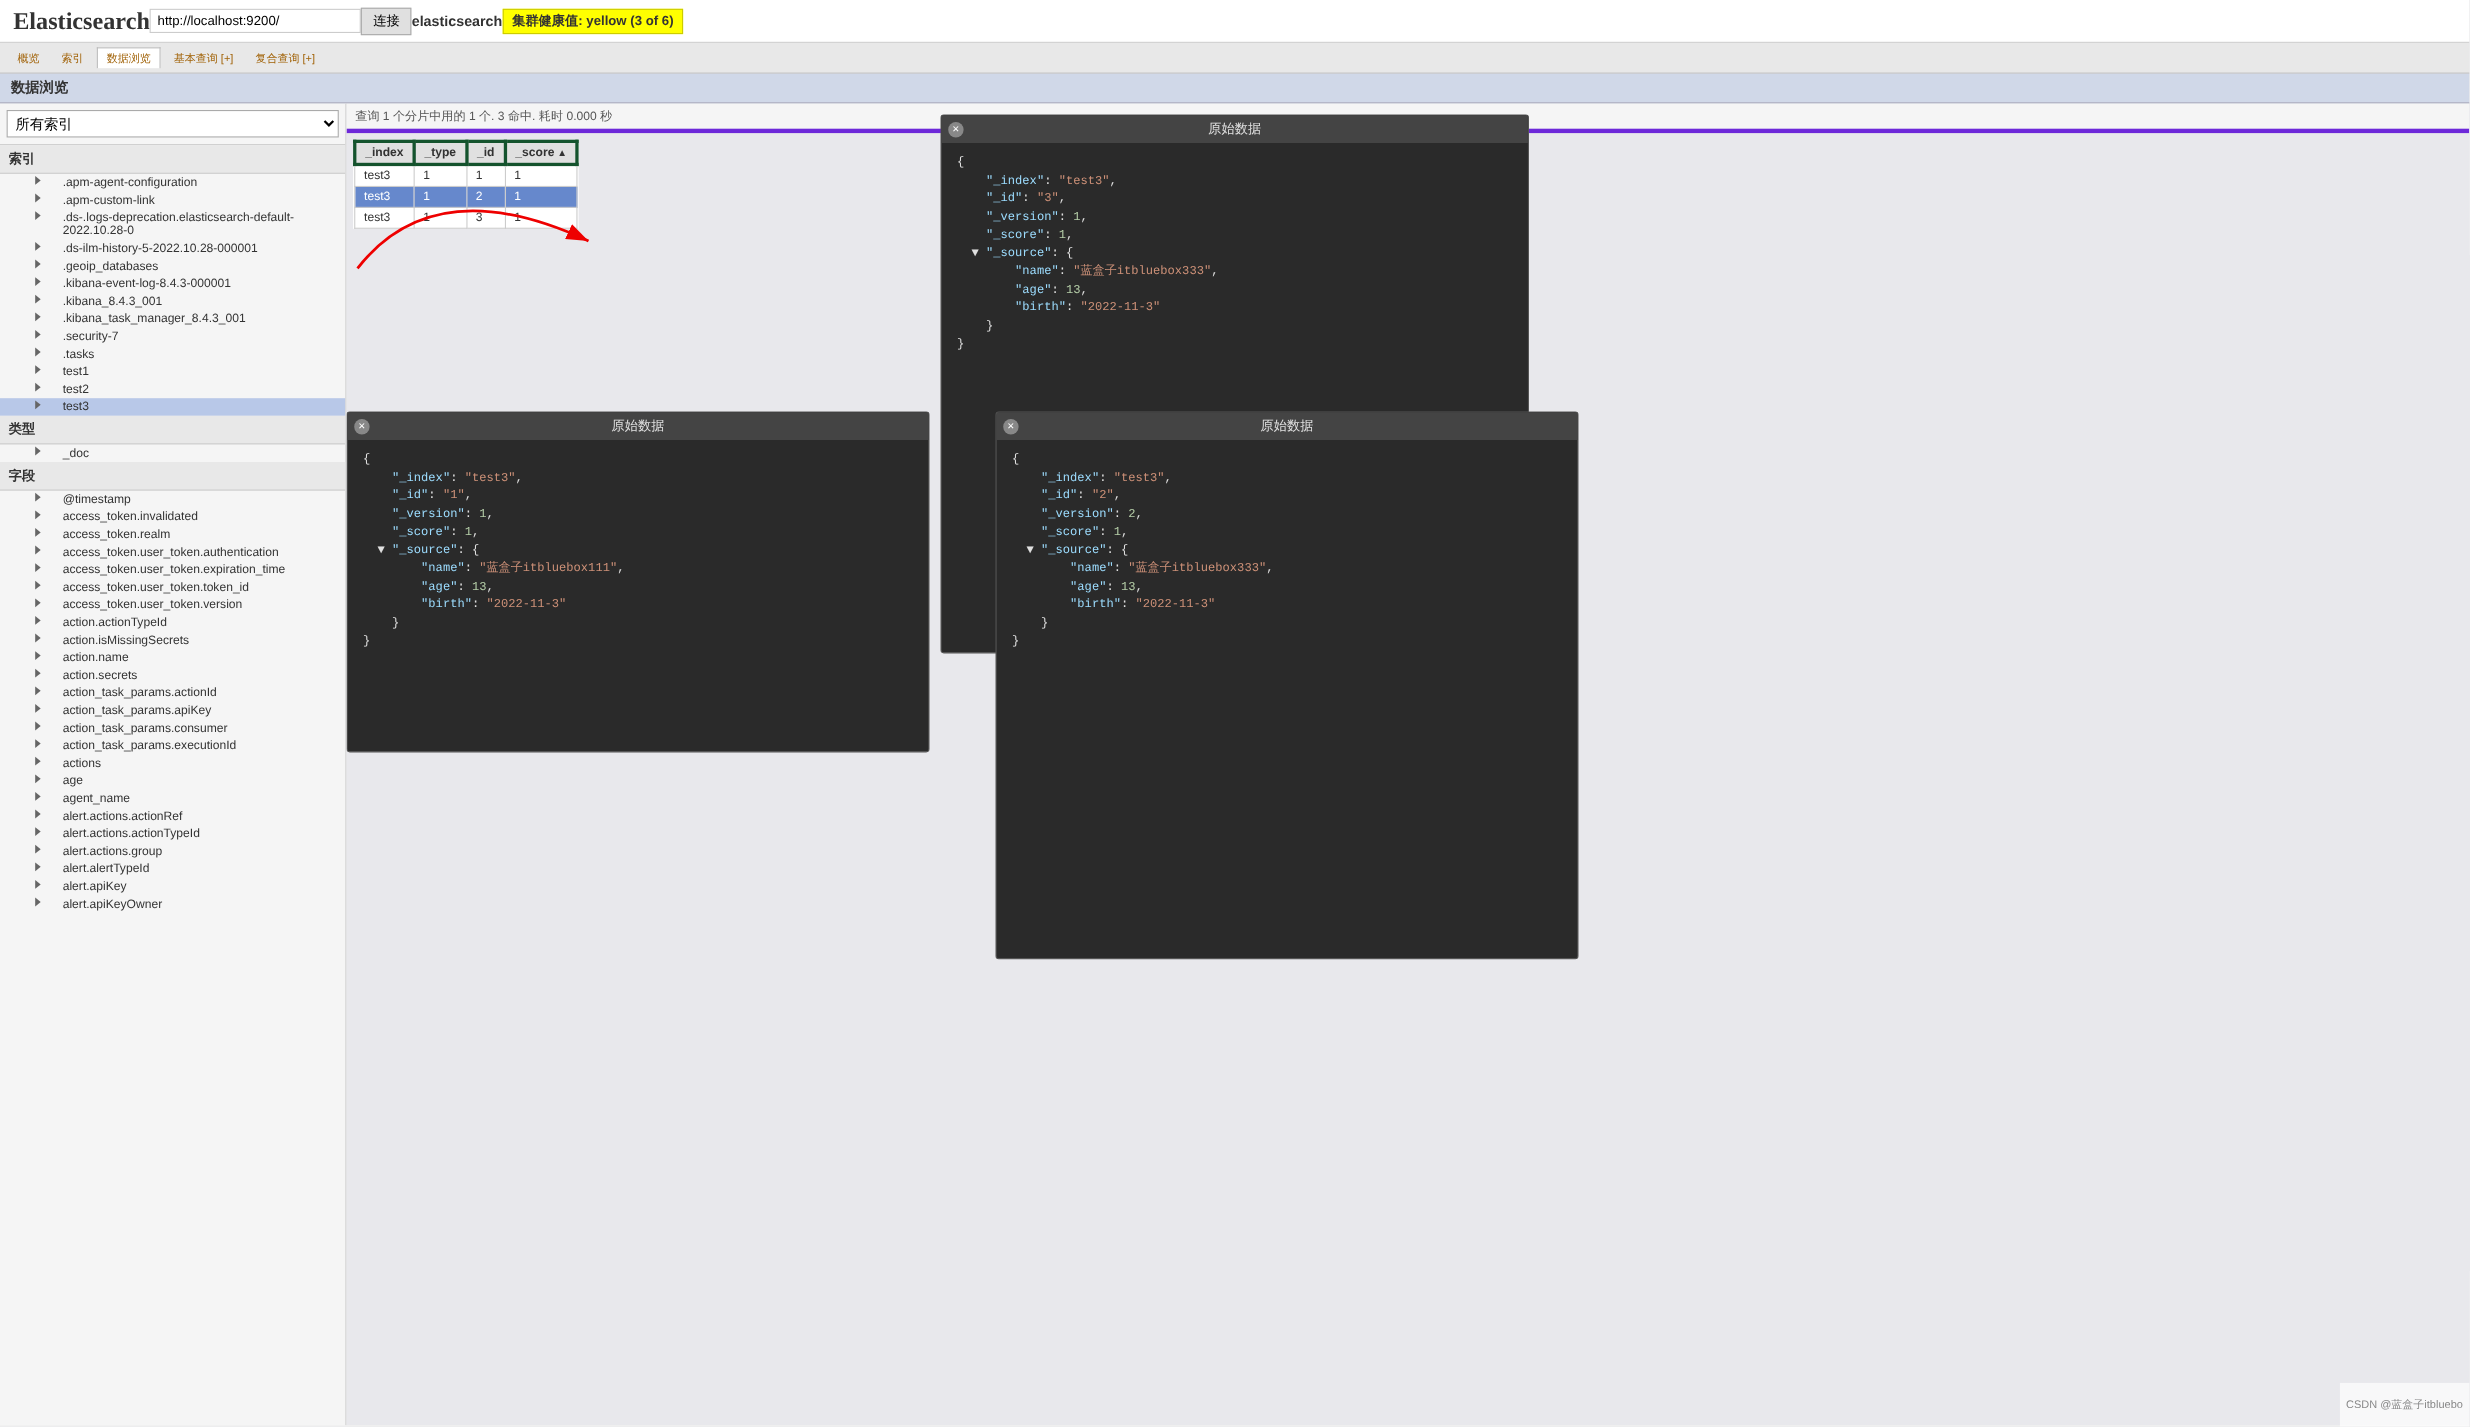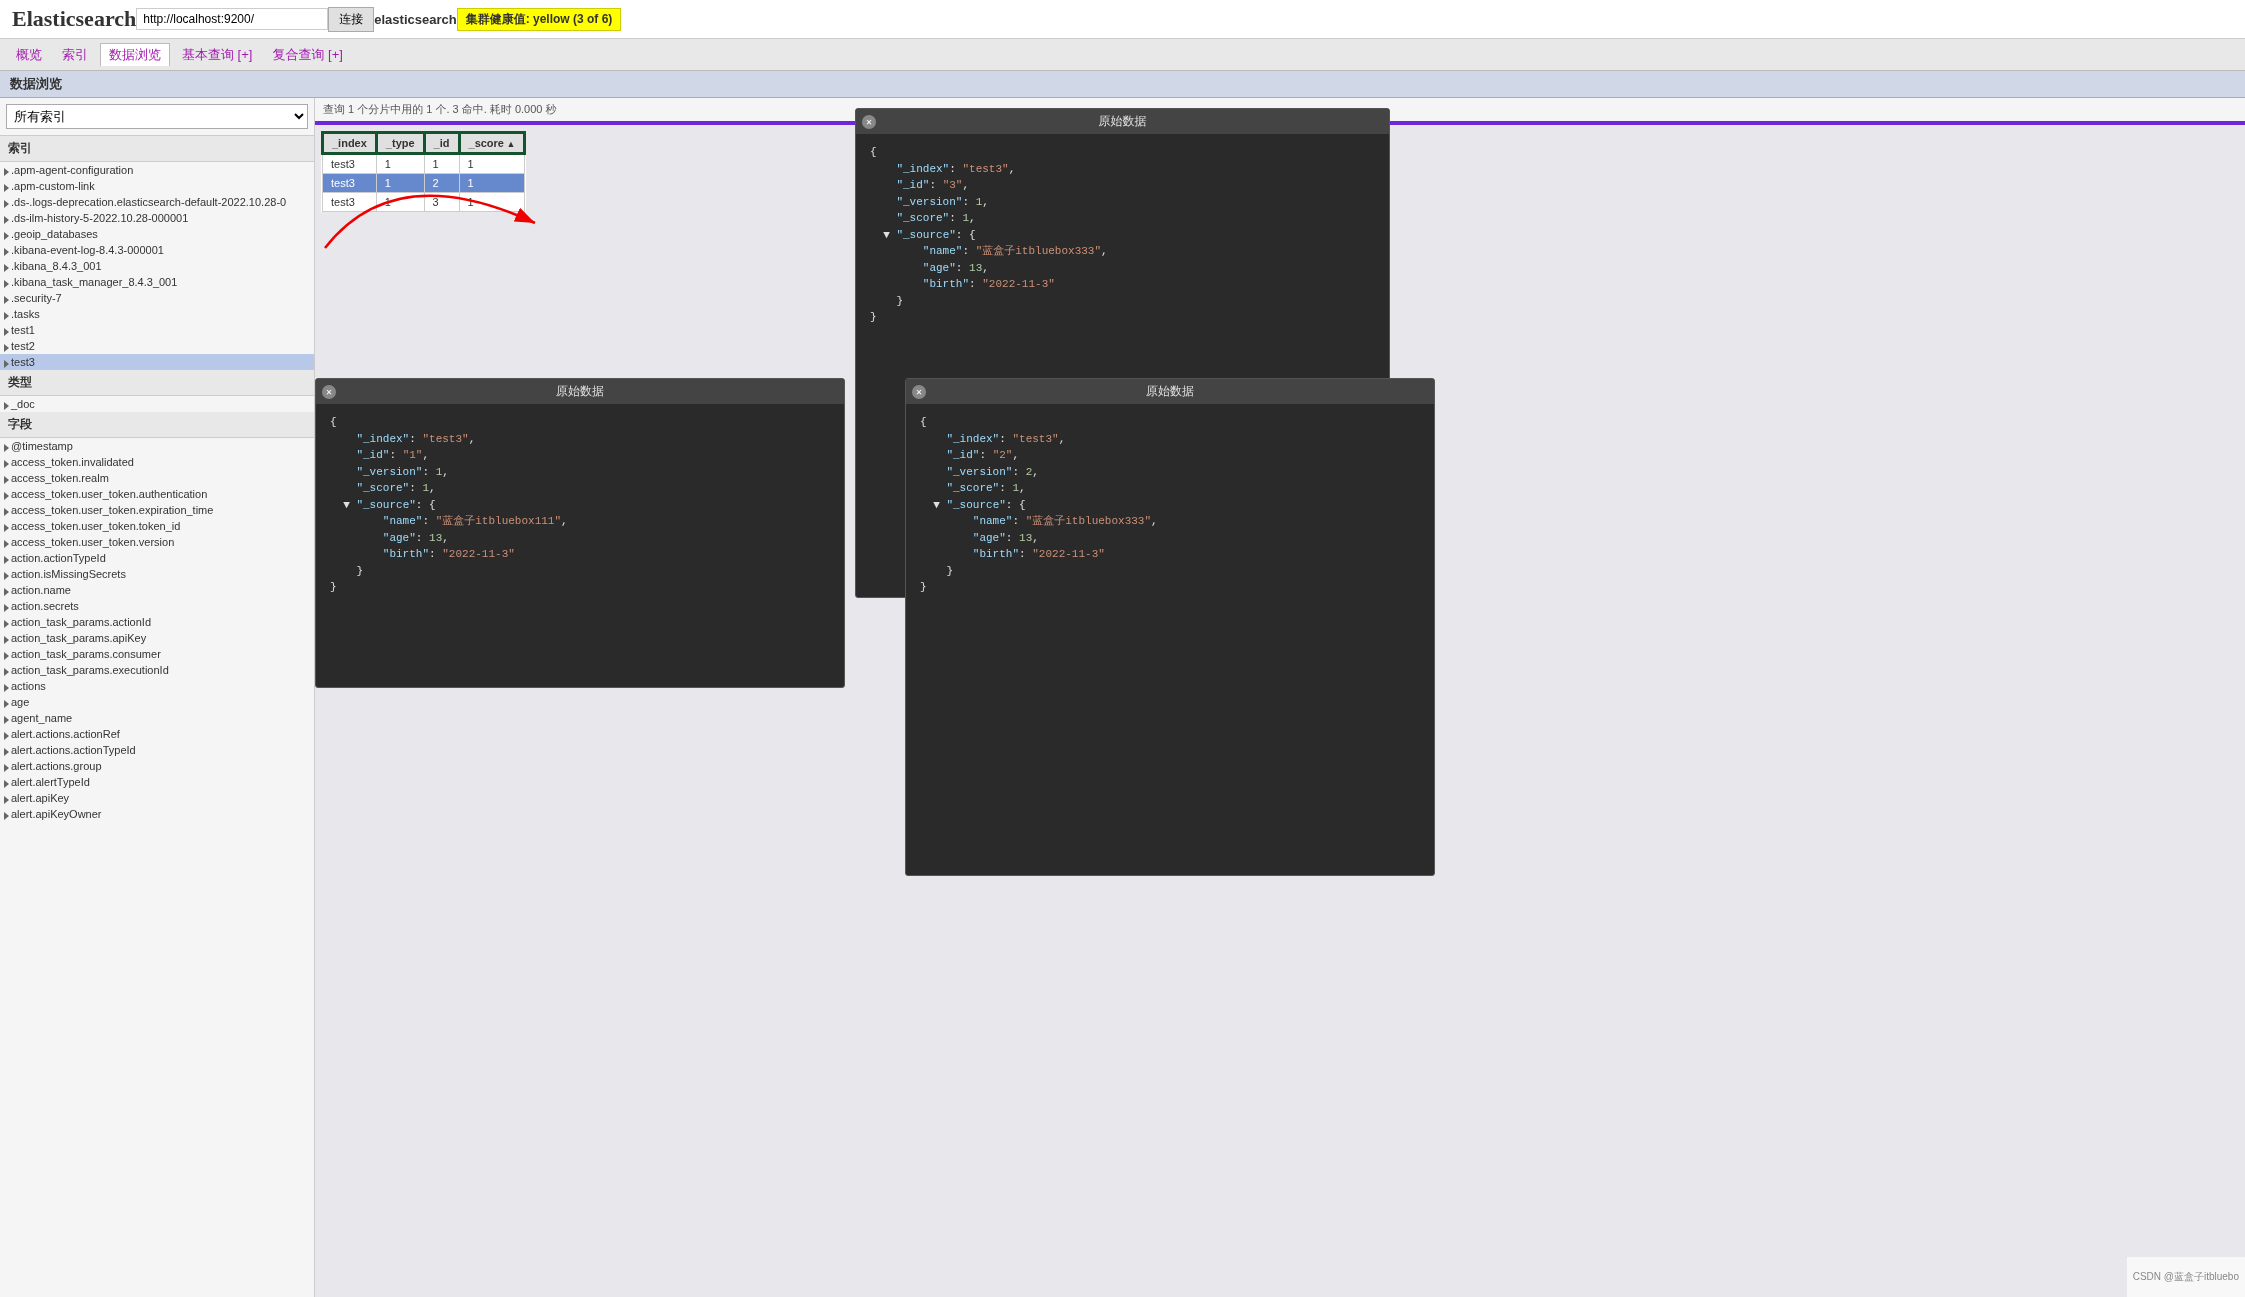--- a/index.html
+++ b/index.html
@@ -58,22 +58,22 @@
       background: #e8e8e8;
       border-bottom: 1px solid #bbb;
       padding: 4px 8px;
       display: flex;
       gap: 4px;
       align-items: center;
     }
     .nav-tab {
       padding: 2px 8px;
       cursor: pointer;
-      font-size: 13px;
-      color: #a21caf;
+      font-size: 10px;
+      color: #a16207;
       text-decoration: none;
     }
     .nav-tab-active {
       background: #fff;
       border: 1px solid #bbb;
       border-bottom: none;
     }
 
     
     #page-title-bar {
@@ -116,27 +116,27 @@
     
     .sidebar-section-title {
       font-weight: bold;
       padding: 4px 8px;
       font-size: 12px;
       color: #333;
       background: #e8e8e8;
       border-bottom: 1px solid #ccc;
     }
     .sidebar-item {
-      padding: 2px 8px 2px 4px;
+      padding: 2px 8px 2px 32px;
       font-size: 11px;
       cursor: pointer;
       color: #333;
       display: flex;
-      align-items: flex-end;
-      gap: 2px;
+      align-items: flex-start;
+      gap: 20px;
     }
     .sidebar-item.active { background: #b8c8e8; }
     .sidebar-item .triangle {
       width: 0; height: 0;
       border-top: 4px solid transparent;
       border-bottom: 4px solid transparent;
       border-left: 5px solid #666;
       display: inline-block;
       flex-shrink: 0;
     }

